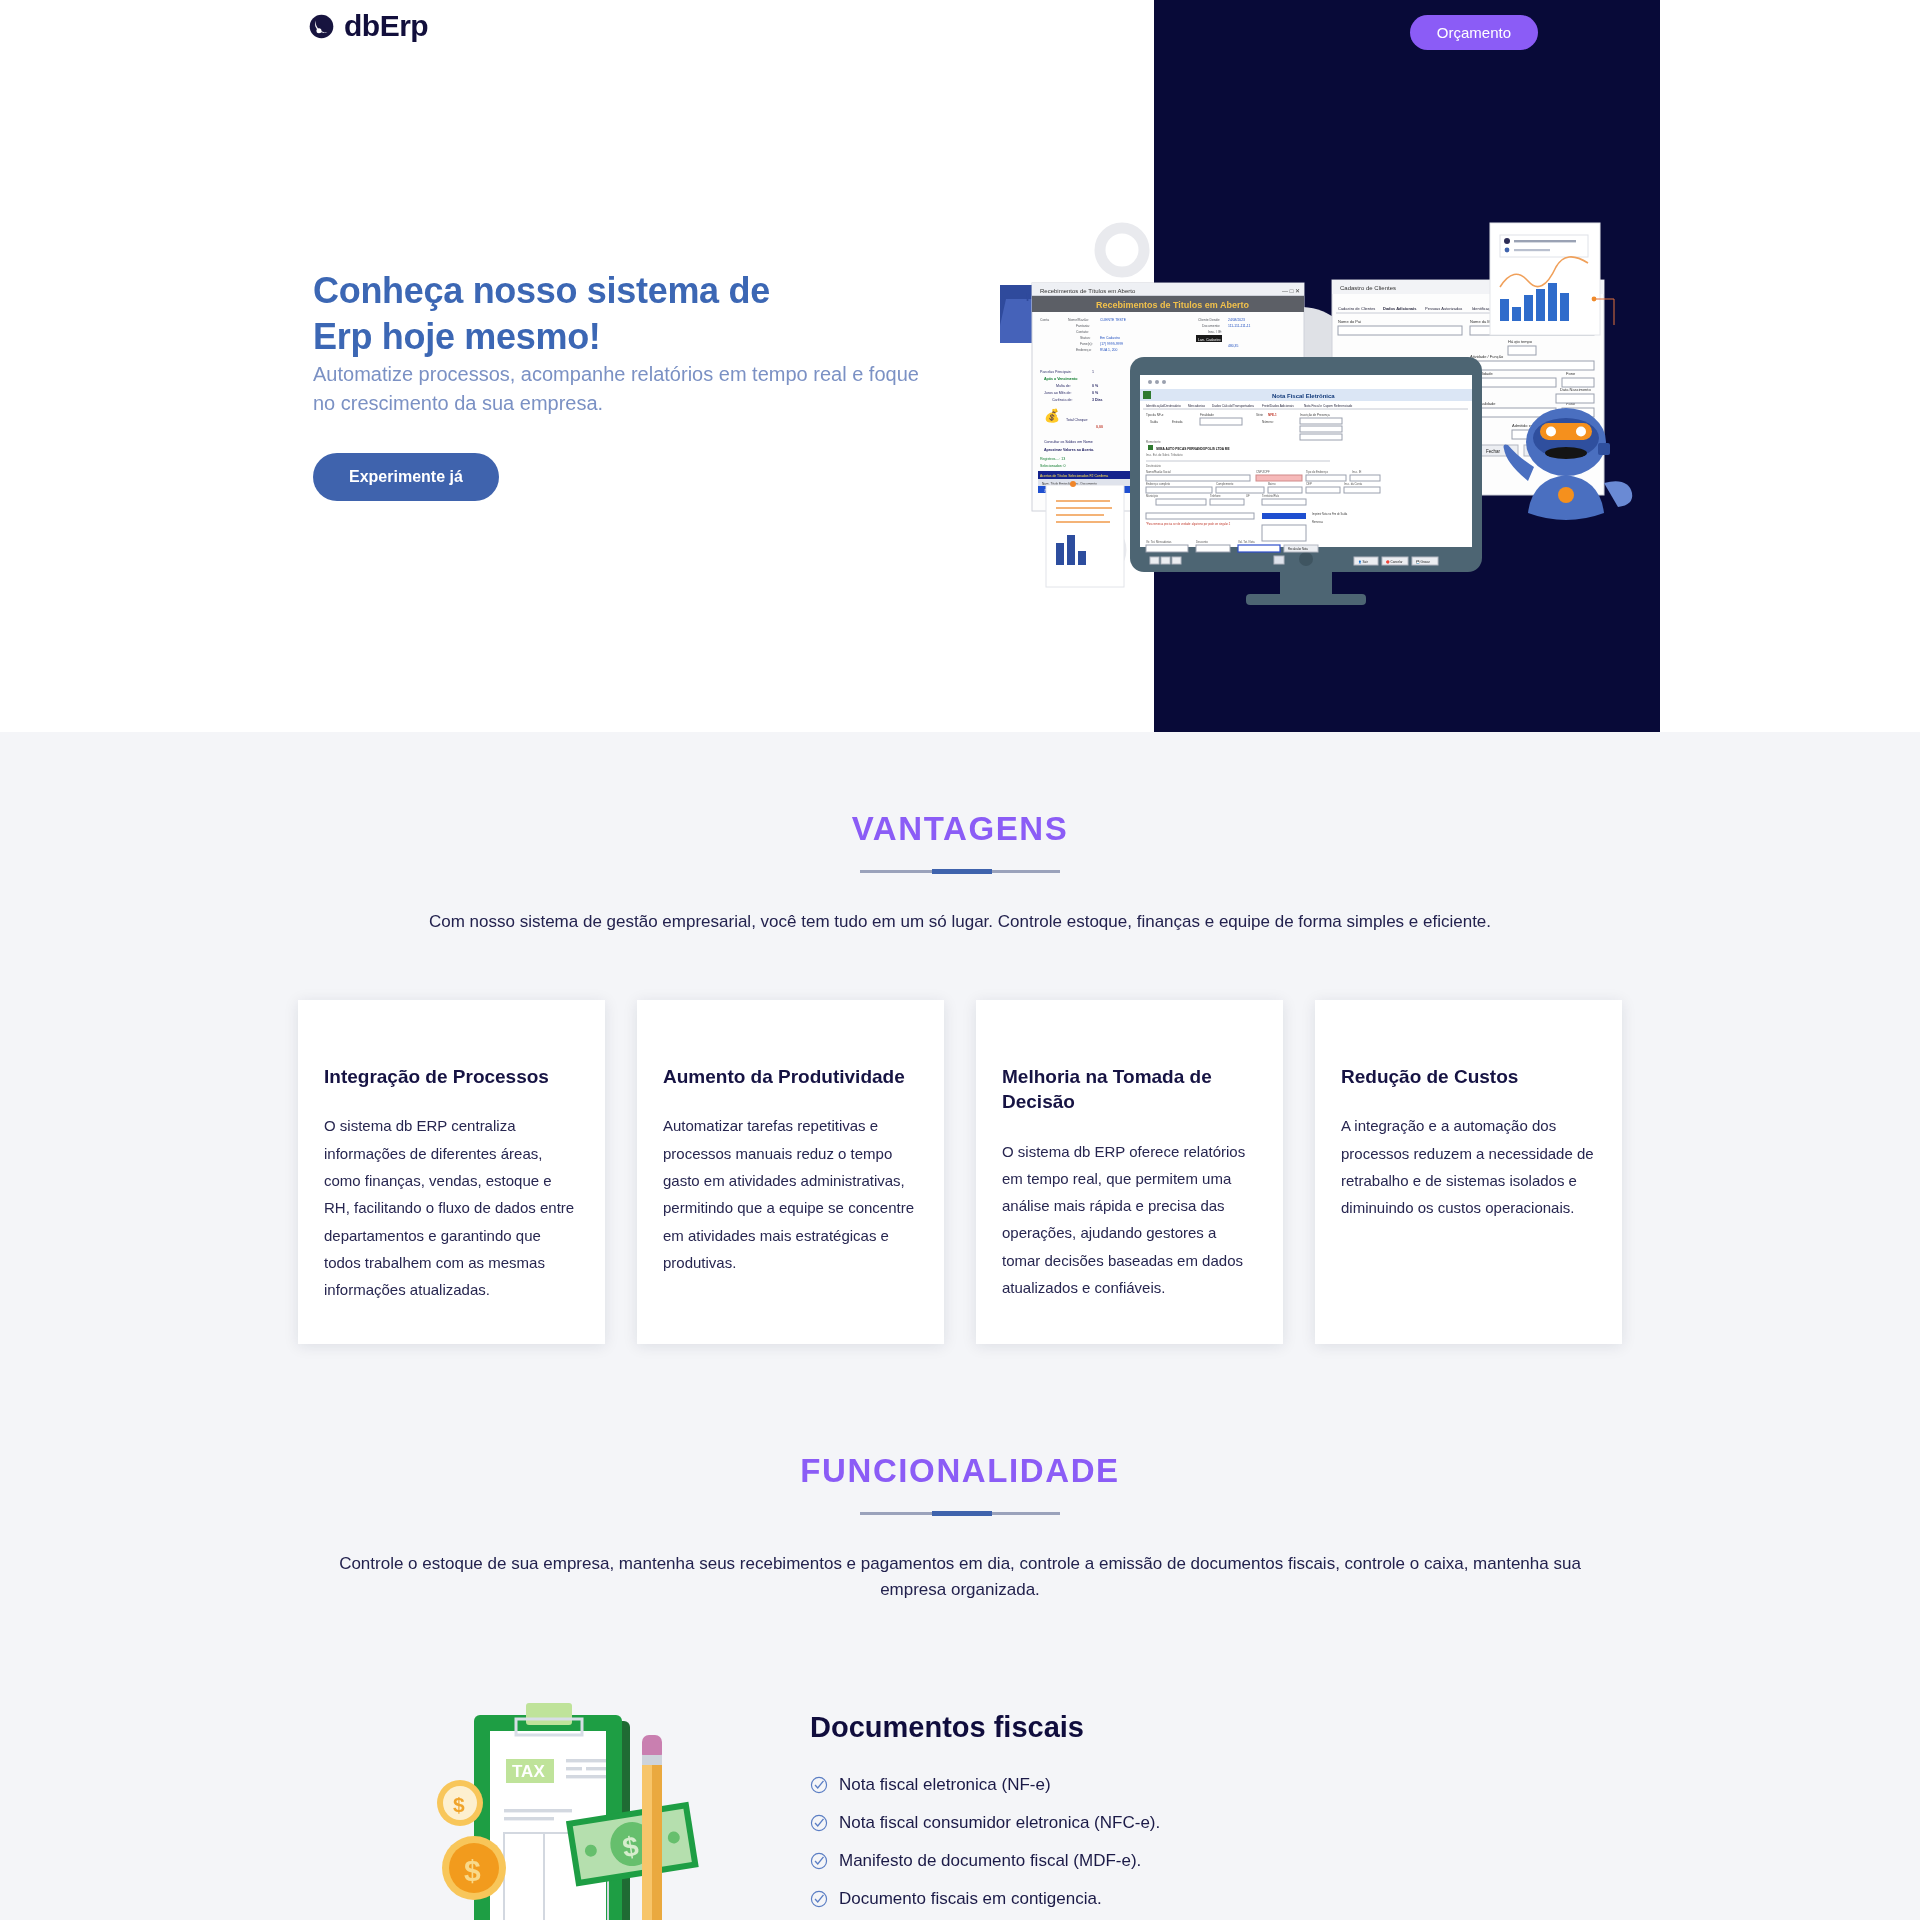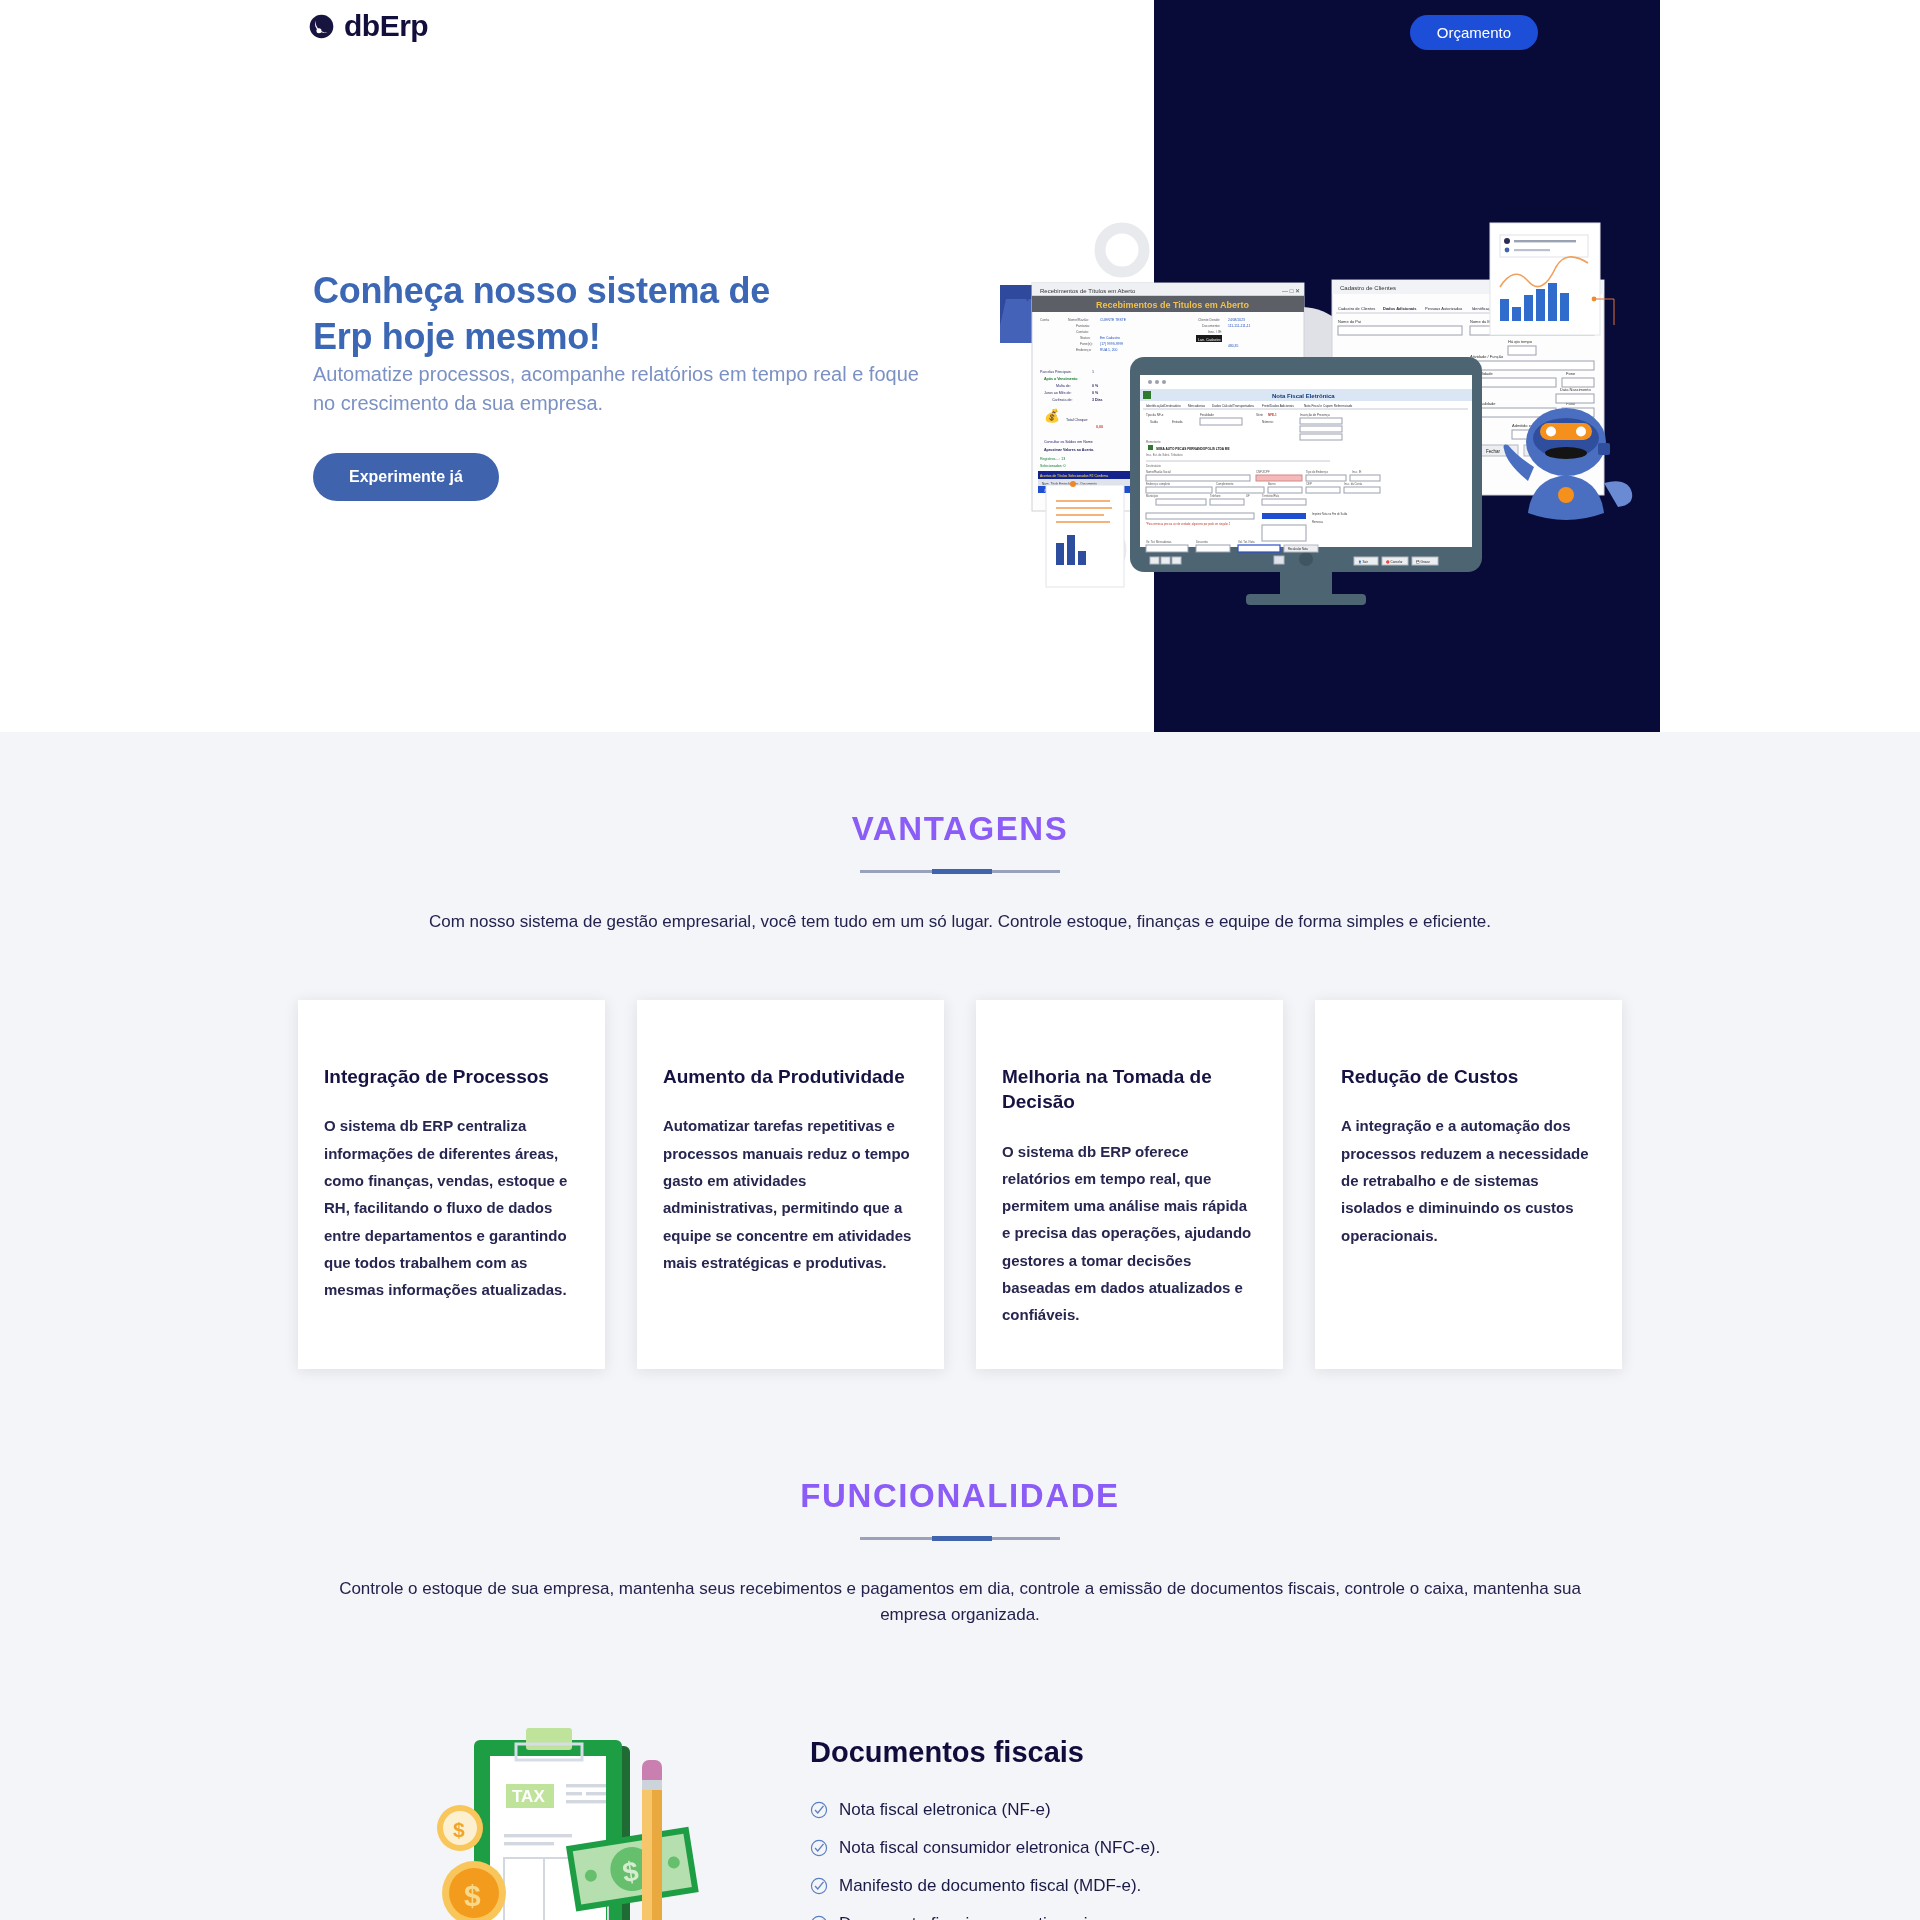--- a/index.html
+++ b/index.html
@@ -32,21 +32,21 @@
     z-index: 6;
   }
   .logo-mark { width: 27px; height: 27px; display:block; }
   .logo-text {
     font-size: 30px; font-weight: 700;
     color: #120f3c; letter-spacing: -0.5px;
   }
   .orcamento-btn {
     position: absolute;
     right: 122px; top: 15px;
-    background: #1d4ed8;
+    background: #8b5cf6;
     color: #ffffff;
     border: none;
     border-radius: 20px;
     padding: 9px 27px;
     font-size: 15px;
     font-family: "Liberation Sans", sans-serif;
     cursor: pointer;
     z-index: 6;
   }
   .hero-copy {
@@ -141,21 +141,20 @@
     font-size: 19px;
     font-weight: 700;
     color: #161343;
     line-height: 1.32;
     margin-bottom: 23px;
   }
   .card-body {
     font-size: 15px;
     line-height: 1.82;
     color: #272650;
-    font-weight: bold;
   }
 
   
   .func-wrap { padding-top: 98px; }
   .func-grid {
     display: flex;
     align-items: flex-start;
     margin-top: 90px;
     padding-left: 420px;
     gap: 90px;

